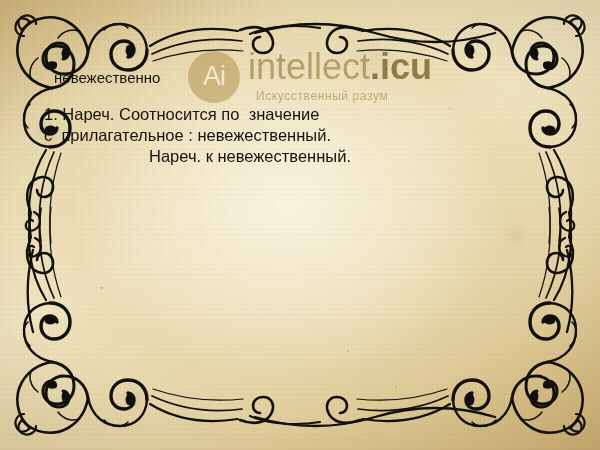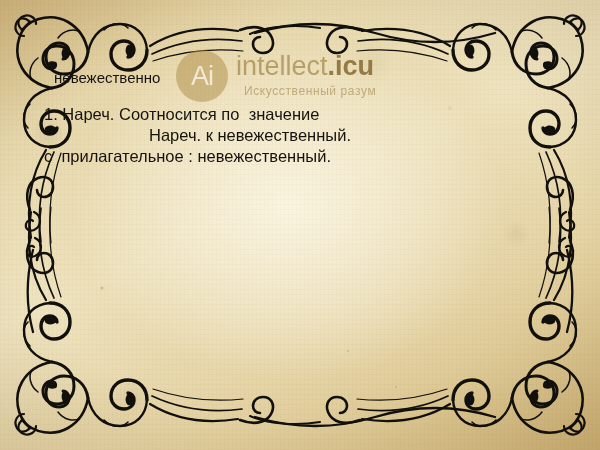--- a/index.html
+++ b/index.html
@@ -63,24 +63,24 @@
     position: absolute;
     inset: 0;
     width: 600px;
     height: 450px;
     pointer-events: none;
   }
 
   
   #watermark {
     position: absolute;
-    left: 176px;
+    left: 188px;
     top: 46px;
     display: flex;
-    align-items: center;
+    align-items: flex-end;
     pointer-events: none;
     user-select: none;
   }
   #wm-badge {
     width: 52px;
     height: 52px;
     border-radius: 50%;
     background: rgba(178,146,79,0.55);
     display: flex;
     align-items: center;
@@ -93,21 +93,21 @@
     color: rgba(250,246,232,0.80);
     font-family: "Liberation Sans", sans-serif;
     letter-spacing: -1px;
     line-height: 1;
   }
   #wm-text {
     margin-left: 8px;
     margin-top: 2px;
   }
   #wm-title {
-    font-size: 27px;
+    font-size: 36px;
     line-height: 1.05;
     color: rgba(150,120,56,0.62);
     letter-spacing: 0px;
     white-space: nowrap;
   }
   #wm-title b {
     color: rgba(126,98,40,0.80);
     font-weight: bold;
   }
   #wm-sub {
@@ -234,18 +234,18 @@
     <div id="wm-text">
       <div id="wm-title"><span>intellect</span><b>.icu</b></div>
       <div id="wm-sub">Искусственный разум</div>
     </div>
   </div>
 
   <div id="content">
     <div id="headword">невежественно</div>
     <div id="definition">
       <div class="ln">1. Нареч. Соотносится по  значение</div>
+      <div class="ln">с  прилагательное : невежественный.</div>
       <div class="ln indent">Нареч. к невежественный.</div>
-      <div class="ln">с  прилагательное : невежественный.</div>
     </div>
   </div>
 
 </div>
 
 </body></html>

